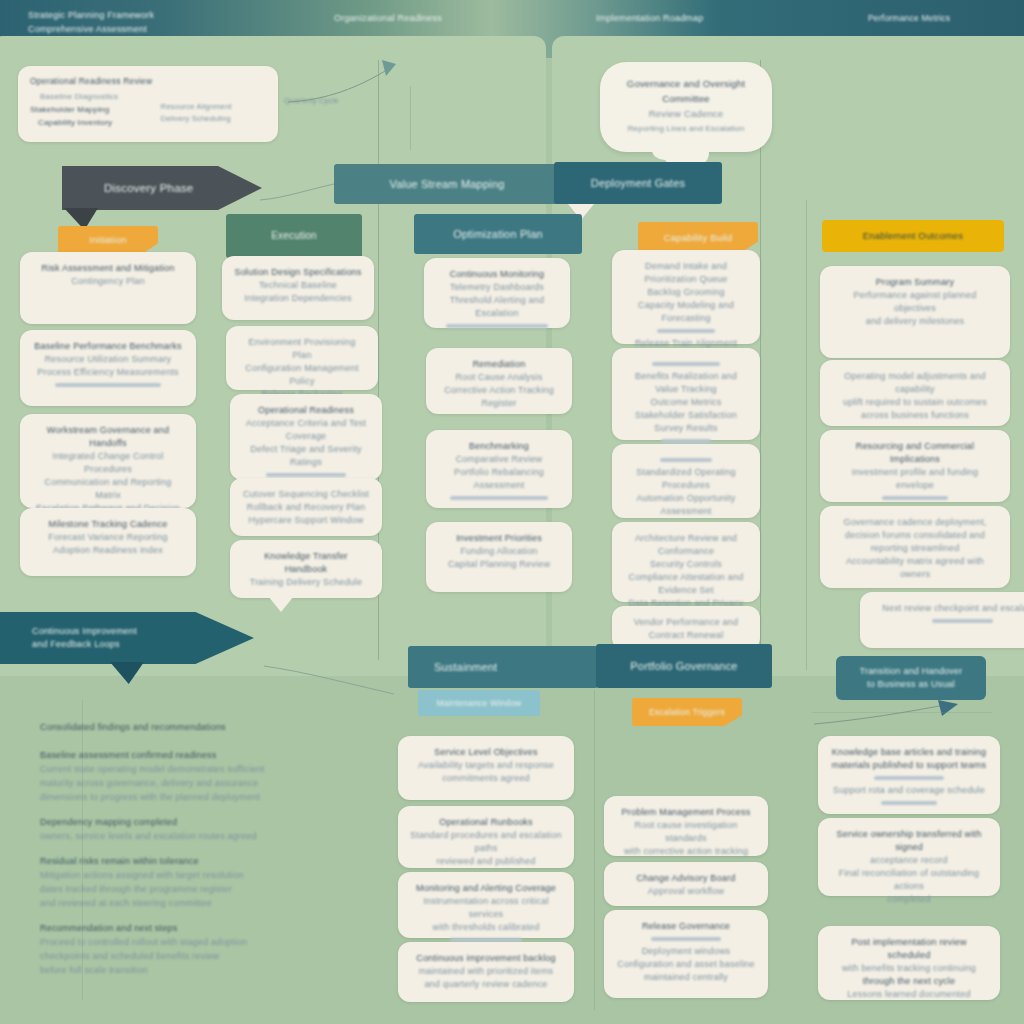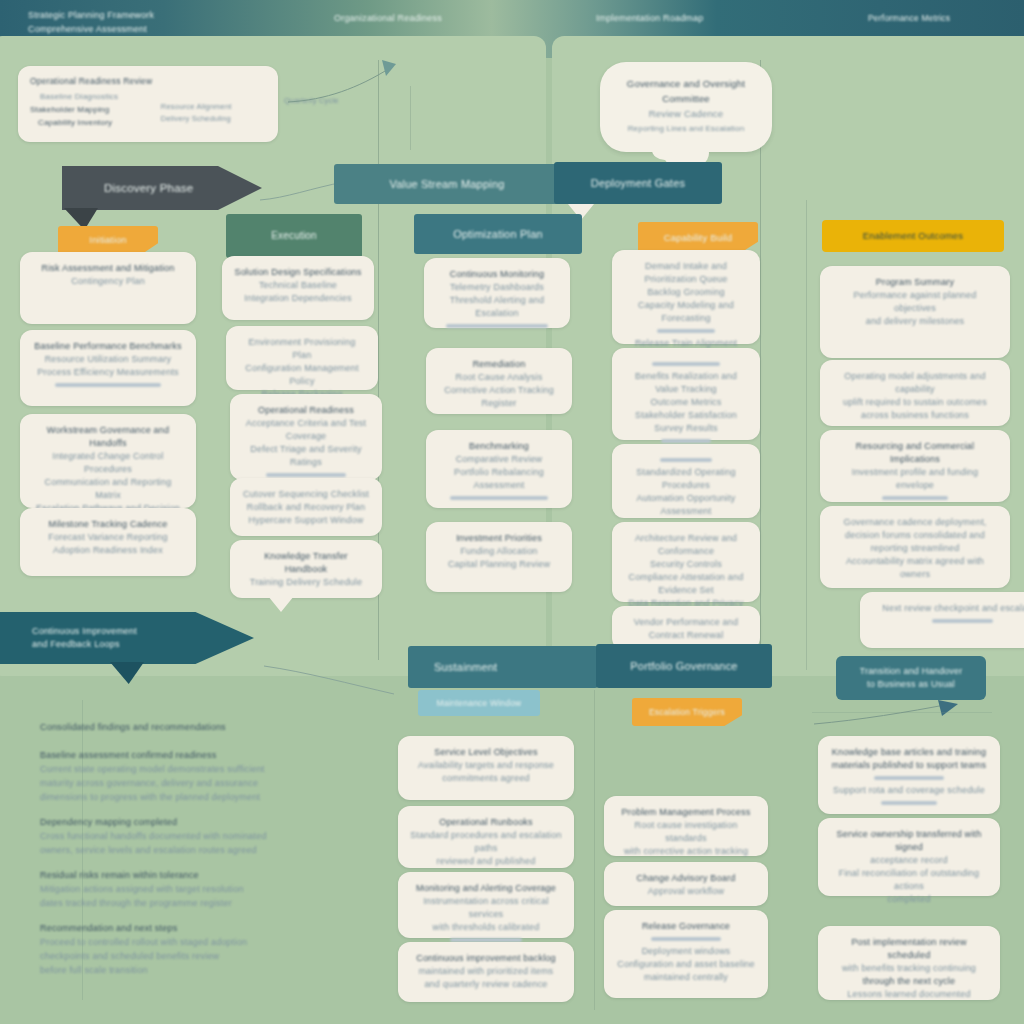--- a/index.html
+++ b/index.html
@@ -380,28 +380,28 @@
 
     <div class="para">
       <span class="tx wrap">Baseline assessment confirmed readiness</span>
       <span class="tx wrap faint">Current state operating model demonstrates sufficient</span>
       <span class="tx wrap faint">maturity across governance, delivery and assurance</span>
       <span class="tx wrap faint">dimensions to progress with the planned deployment</span>
     </div>
 
     <div class="para">
       <span class="tx wrap">Dependency mapping completed</span>
-      <span class="tx wrap faint">Cross functional handoffs documented with nominated</span>
       <span class="tx wrap faint">owners, service levels and escalation routes agreed</span>
     </div>
 
     <div class="para">
       <span class="tx wrap">Residual risks remain within tolerance</span>
       <span class="tx wrap faint">Mitigation actions assigned with target resolution</span>
       <span class="tx wrap faint">dates tracked through the programme register</span>
+      <span class="tx wrap faint">and reviewed at each steering committee</span>
     </div>
 
     <div class="para">
       <span class="tx wrap">Recommendation and next steps</span>
       <span class="tx wrap faint">Proceed to controlled rollout with staged adoption</span>
       <span class="tx wrap faint">checkpoints and scheduled benefits review</span>
       <span class="tx wrap faint">before full scale transition</span>
     </div>
   </div>
 

